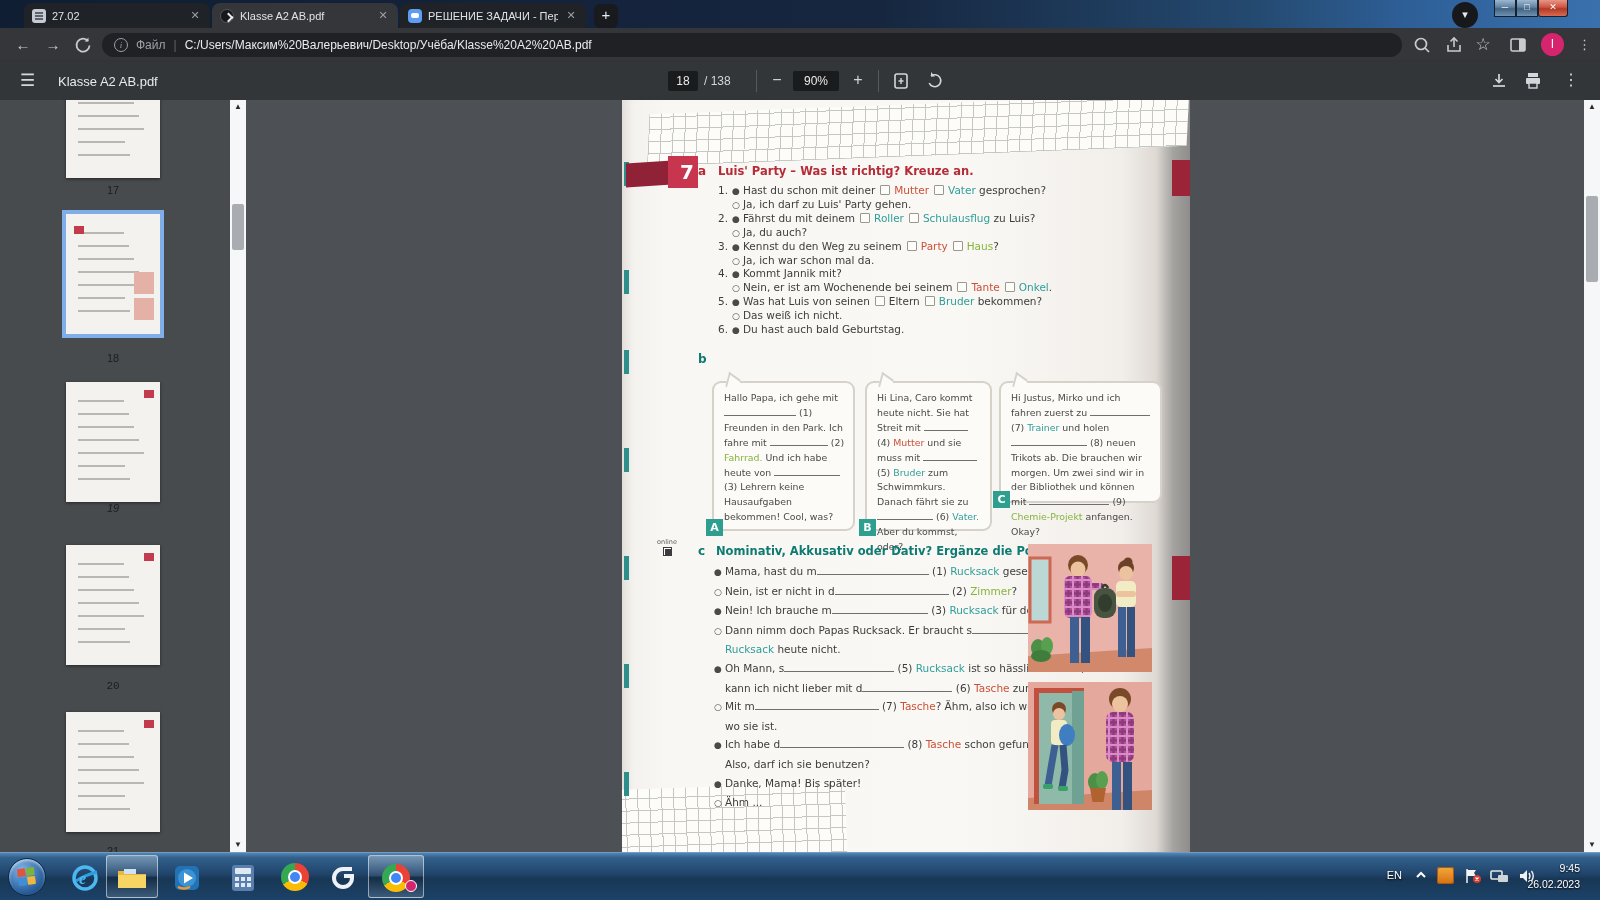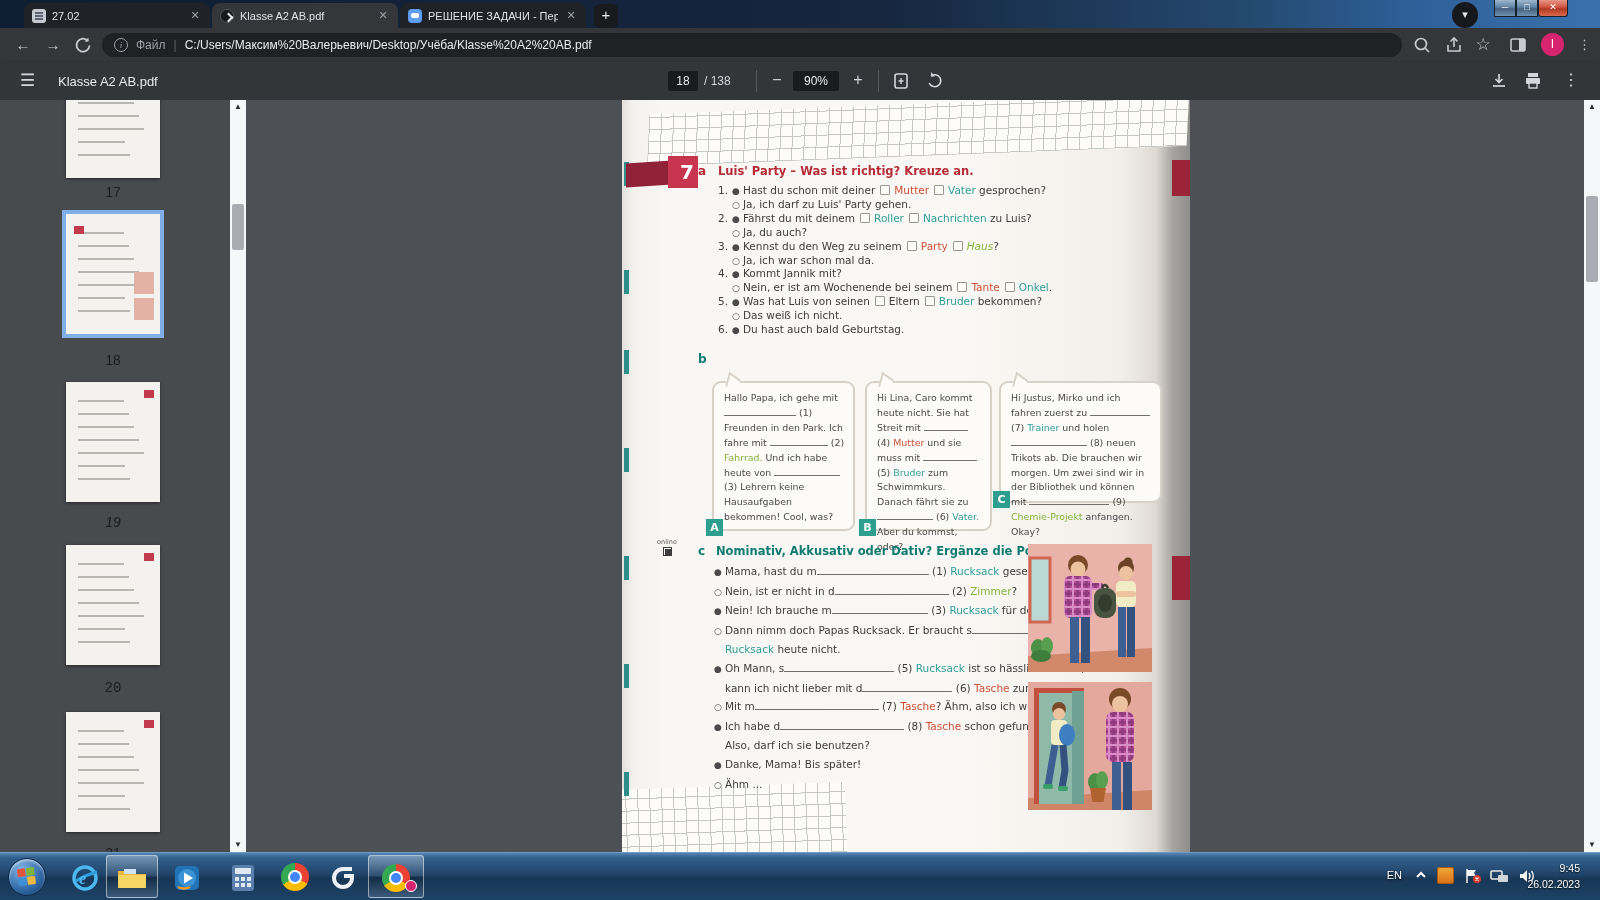--- a/index.html
+++ b/index.html
@@ -78,21 +78,21 @@
   #pdfarea { position:absolute; left:246px; top:0; width:1338px; height:752px; background:#4d5054; overflow:hidden; }
 
   
   .pthumb { position:absolute; left:66px; width:94px; height:120px; background:#f4f2ef;
      box-shadow:0 1px 3px rgba(0,0,0,.5); overflow:hidden; }
   .pthumb.selected { outline:4px solid #7faee8; }
   .pthumb .tl { position:absolute; left:12px; height:2px; background:#b9b7b2; }
   .pthumb .redsq { position:absolute; width:10px; height:8px; background:#c23a4e; }
   .pthumb .img { position:absolute; background:#e3b1a6; }
   .plabel { position:absolute; width:94px; left:66px; text-align:center; color:#1b1d20;
-     font-size:14px; }
+     font-size:11px; }
 
   
   #page { position:absolute; left:376px; top:0; width:568px; height:752px; overflow:hidden;
      background:linear-gradient(90deg,#e3e0db 0,#f4f2ee 2%,#f9f7f3 8%,#faf8f4 60%,#f2efeb 88%,#ded9d3 94%,#a5a3a0 97%,#8e8d8b 100%);
      color:#3d3d3d; font-family:"DejaVu Sans", sans-serif; }
   .grid { position:absolute; background-color:#fdfcf9;
      background-image:repeating-linear-gradient(0deg,#c3c8c2 0 1px,transparent 1px 12px),
                       repeating-linear-gradient(90deg,#c3c8c2 0 1px,transparent 1px 12px); }
   #grid-top { left:26px; top:4px; width:540px; height:52px; transform:rotate(-2.2deg) skewX(-5deg); }
   #grid-bottom { left:-8px; top:686px; width:232px; height:70px; transform:rotate(-2deg); }
@@ -314,21 +314,21 @@
       <div class="pthumb" style="top: 282px;">
         <div class="tl" style="top: 18px; width: 46px;"></div>
         <div class="tl" style="top: 31px; width: 51px;"></div>
         <div class="tl" style="top: 44px; width: 56px;"></div>
         <div class="tl" style="top: 57px; width: 61px;"></div>
         <div class="tl" style="top: 70px; width: 66px;"></div>
         <div class="tl" style="top: 83px; width: 47px;"></div>
         <div class="tl" style="top: 96px; width: 52px;"></div>
         <div class="redsq" style="right: 6px; top: 8px;"></div>
       </div>
-      <div class="plabel" style="top: 414px; font-style: italic;">19</div>
+      <div class="plabel" style="top: 402px; font-style: italic;">19</div>
       <div class="pthumb" style="top: 445px;">
         <div class="tl" style="top: 18px; width: 46px;"></div>
         <div class="tl" style="top: 31px; width: 51px;"></div>
         <div class="tl" style="top: 44px; width: 56px;"></div>
         <div class="tl" style="top: 57px; width: 61px;"></div>
         <div class="tl" style="top: 70px; width: 66px;"></div>
         <div class="tl" style="top: 83px; width: 47px;"></div>
         <div class="tl" style="top: 96px; width: 52px;"></div>
         <div class="redsq" style="right: 6px; top: 8px;"></div>
       </div>
@@ -380,31 +380,31 @@
             <span class="wstxt">Hast du schon mit deiner<span class="cb"></span><span style="color: rgb(204, 80, 56);">Mutter</span><span class="cb"></span><span style="color: rgb(47, 158, 153);">Vater</span> gesprochen?</span>
           </div>
           <div class="wsline">
             <span class="inum"></span>
             <span class="bullet o"></span>
             <span class="wstxt">Ja, ich darf zu Luis' Party gehen.</span>
           </div>
           <div class="wsline">
             <span class="inum">2.</span>
             <span class="bullet f"></span>
-            <span class="wstxt">Fährst du mit deinem<span class="cb"></span><span style="color: rgb(47, 158, 153);">Roller</span><span class="cb"></span><span style="color: rgb(47, 158, 153);">Nachrichten</span> zu Luis?</span>
+            <span class="wstxt">Fährst du mit deinem<span class="cb"></span><span style="color: rgb(47, 158, 153);">Roller</span><span class="cb"></span><span style="color: rgb(47, 158, 153);">Schulausflug</span> zu Luis?</span>
           </div>
           <div class="wsline">
             <span class="inum"></span>
             <span class="bullet o"></span>
             <span class="wstxt">Ja, du auch?</span>
           </div>
           <div class="wsline">
             <span class="inum">3.</span>
             <span class="bullet f"></span>
-            <span class="wstxt">Kennst du den Weg zu seinem<span class="cb"></span><span style="color: rgb(204, 80, 56);">Party</span><span class="cb"></span><span style="color: rgb(133, 180, 63); font-style: italic;">Haus</span>?</span>
+            <span class="wstxt">Kennst du den Weg zu seinem<span class="cb"></span><span style="color: rgb(204, 80, 56);">Party</span><span class="cb"></span><span style="color: rgb(133, 180, 63);">Haus</span>?</span>
           </div>
           <div class="wsline">
             <span class="inum"></span>
             <span class="bullet o"></span>
             <span class="wstxt">Ja, ich war schon mal da.</span>
           </div>
           <div class="wsline">
             <span class="inum">4.</span>
             <span class="bullet f"></span>
             <span class="wstxt">Kommt Jannik mit?</span>
@@ -467,20 +467,24 @@
             <span class="bullet f"></span>
             <span class="wstxt">Oh Mann, s<span class="blank" style="width: 110px;"></span> (5) <span style="color: rgb(47, 158, 153);">Rucksack</span> ist so hässlich! Mama,</span>
           </div>
           <div class="wsline">
             <span class="bullet n"></span>
             <span class="wstxt">kann ich nicht lieber mit d<span class="blank" style="width: 90px;"></span> (6) <span style="color: rgb(204, 80, 56);">Tasche</span> zum Schulausflug</span>
           </div>
           <div class="wsline">
             <span class="bullet o"></span>
             <span class="wstxt">Mit m<span class="blank" style="width: 124px;"></span> (7) <span style="color: rgb(204, 80, 56);">Tasche</span>? Ähm, also ich weiß gar nicht,</span>
+          </div>
+          <div class="wsline">
+            <span class="bullet n"></span>
+            <span class="wstxt">wo sie ist.</span>
           </div>
           <div class="wsline">
             <span class="bullet f"></span>
             <span class="wstxt">Ich habe d<span class="blank" style="width: 124px;"></span> (8) <span style="color: rgb(204, 80, 56);">Tasche</span> schon gefunden.</span>
           </div>
           <div class="wsline">
             <span class="bullet n"></span>
             <span class="wstxt">Also, darf ich sie benutzen?</span>
           </div>
           <div class="wsline">

